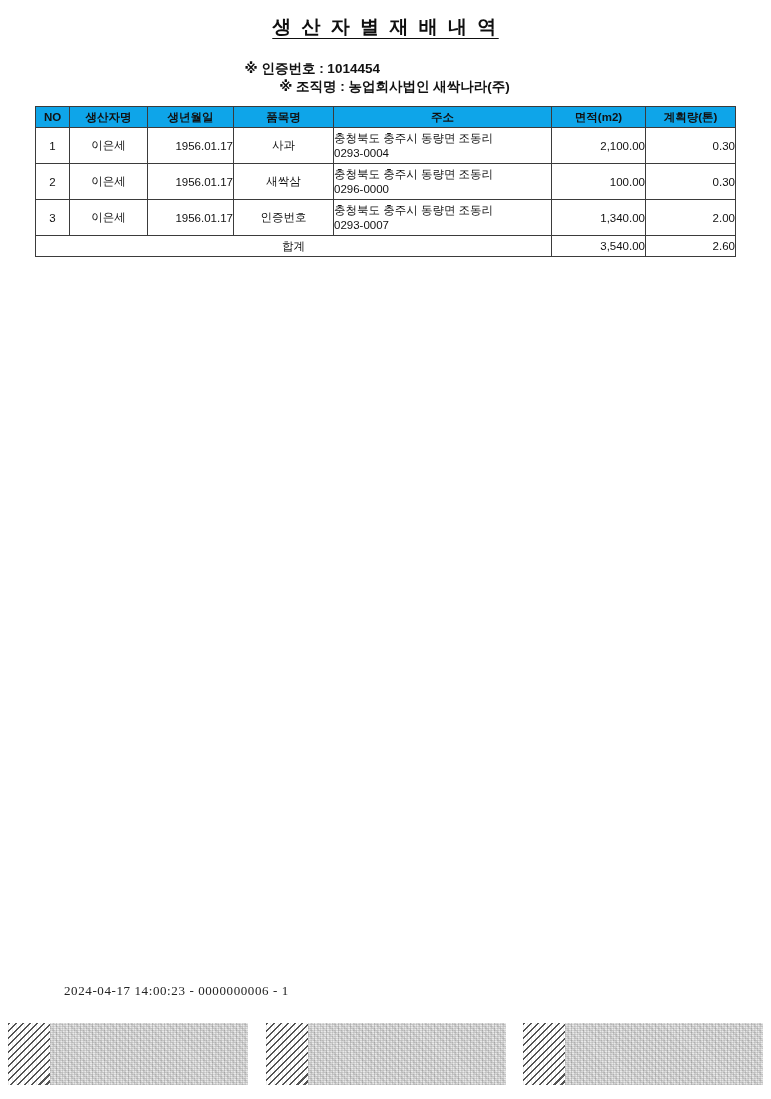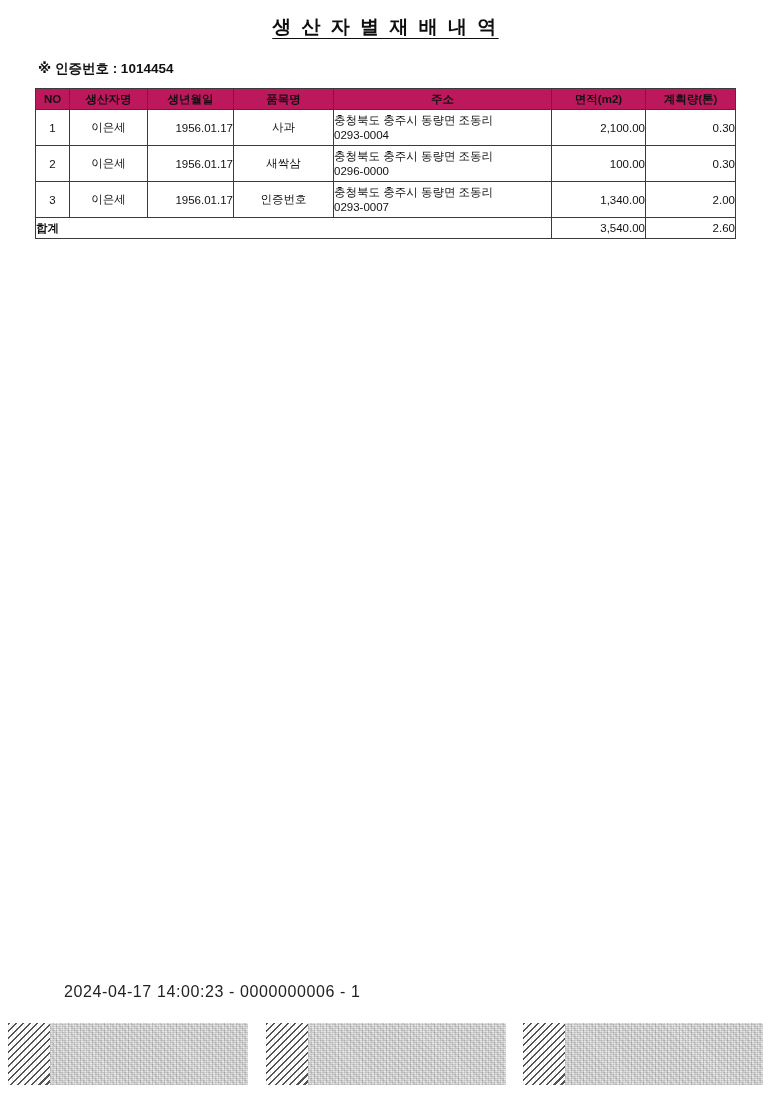--- a/index.html
+++ b/index.html
@@ -33,20 +33,21 @@
   }
   .meta-row {
     display: flex;
     align-items: center;
     margin-top: 20px;
     padding-left: 38px;
     padding-right: 20px;
     font-size: 13.5px;
     font-weight: bold;
     color: #111;
+    flex-direction: column;
   }
   .meta-cert {
     width: 300px;
     white-space: nowrap;
   }
   .meta-org {
     white-space: nowrap;
   }
   table.grid {
     border-collapse: collapse;
@@ -58,44 +59,45 @@
   table.grid th, table.grid td {
     border: 1px solid #3b3b3b;
     padding: 0;
     vertical-align: middle;
   }
   table.grid thead th {
     height: 20px;
     font-size: 11.5px;
     font-weight: bold;
     text-align: center;
-    background: #be185d;
+    background: #0ea5e9;
     line-height: 18px;
   }
   td.c-no       { text-align: center; }
   td.c-name     { text-align: center; font-family: Liberation Serif, serif; }
   td.c-birth    { text-align: right; }
   td.c-item     { text-align: center; }
   td.c-addr     { text-align: left; padding: 2px 4px 3px 6px; line-height: 1.28; margin-left: 34px; }
   td.c-area     { text-align: right; padding-right: 6px; }
   td.c-plan     { text-align: right; padding-right: 6px; }
   tbody tr { height: 36px; }
   tr.sum-row { height: 21px; }
   td.sum-label {
-    text-align: left;
-    font-weight: bold;
+    text-align: center;
+    font-weight: normal;
   }
   .addr-line2 { display: block; }
   .footer-line {
     position: absolute;
     left: 64px;
     top: 983px;
-    font-size: 16px;
+    font-size: 13px;
     color: #222;
     letter-spacing: 0.6px;
+    font-family: Liberation Serif, serif;
   }
   .stamp-row {
     position: absolute;
     left: 8px;
     top: 1023px;
     width: 755px;
     display: flex;
     justify-content: space-between;
   }
   .stamp {
@@ -128,20 +130,21 @@
 </style>
 </head>
 <body>
 
 <div class="page">
 
   <div class="doc-title">생 산 자 별   재 배 내 역</div>
 
   <div class="meta-row">
     <div class="meta-cert">※ 인증번호 : 1014454</div>
+    <div class="meta-org">※ 조직명 : 농업회사법인 새싹나라(주)</div>
   </div>
 
   <table class="grid">
     <colgroup>
       <col style="width:34px">
       <col style="width:78px">
       <col style="width:86px">
       <col style="width:100px">
       <col style="width:218px">
       <col style="width:94px">

